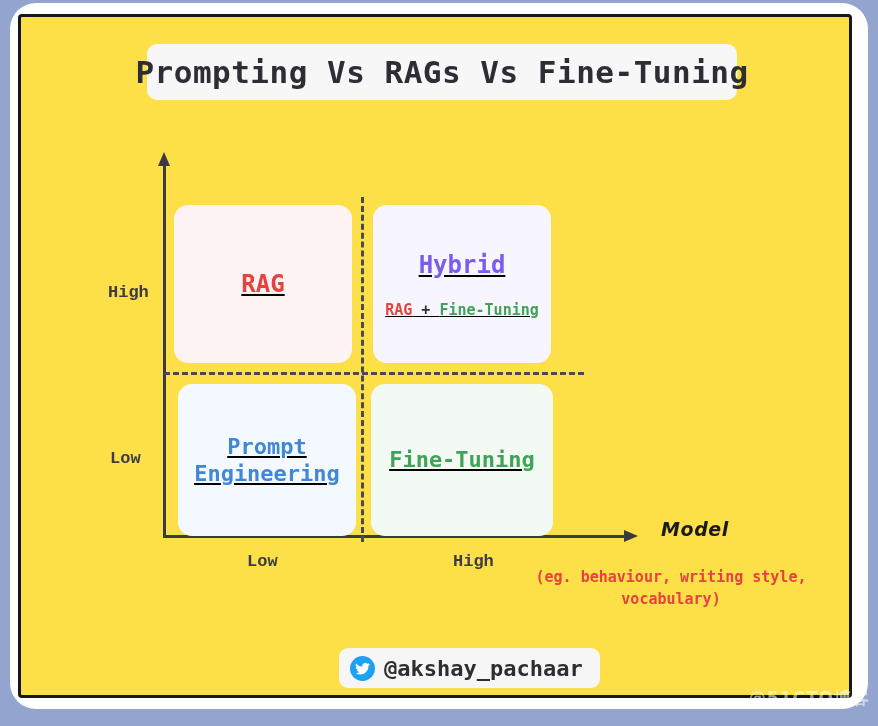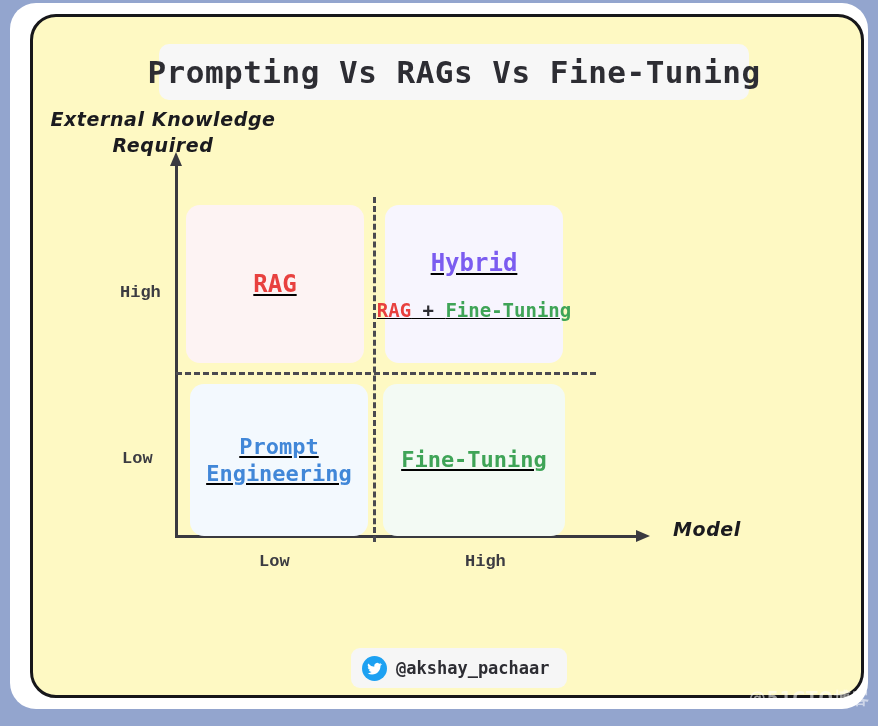--- a/index.html
+++ b/index.html
@@ -17,25 +17,25 @@
   .plate {
     position: absolute;
     left: 10px; top: 3px;
     width: 858px; height: 706px;
     background: #ffffff;
     border-radius: 26px;
   }
 
   .card {
     position: absolute;
-    left: 30px; top: 14px;
+    left: 18px; top: 14px;
     width: 834px; height: 684px;
-    background: #fef9c3;
+    background: #fde047;
     border: 3px solid #17171a;
-    border-radius: 26px;
+    border-radius: 4px;
     overflow: hidden;
   }
 
   
   .title-box {
     position: absolute;
     left: 126px; top: 27px;
     width: 590px; height: 56px;
     background: #f7f7f7;
     border-radius: 10px;
@@ -179,21 +179,21 @@
   .quad-hybrid {
     left: 352px; top: 188px;
     width: 178px; height: 158px;
     background: #f7f5fe;
     gap: 12px;
   }
   .quad-hybrid .quad-label { font-size: 24px; color: #7b5cf0; }
   .hybrid-sub {
     margin-top: 9px;
     font-family: "DejaVu Sans Mono", monospace;
-    font-size: 19px;
+    font-size: 15px;
     font-weight: 700;
     white-space: nowrap;
   }
   .sub-rag { color: #e8413f; }
   .sub-plus { color: #2d2d33; }
   .sub-ft { color: #3fa457; }
 
   .quad-prompt {
     left: 157px; top: 367px;
     width: 178px; height: 152px;
@@ -224,21 +224,21 @@
     width: 25px; height: 25px;
     border-radius: 50%;
     background: #1da1f2;
     display: flex;
     align-items: center;
     justify-content: center;
     flex: 0 0 auto;
   }
   .handle-text {
     font-family: "DejaVu Sans Mono", monospace;
-    font-size: 17px;
+    font-size: 22px;
     font-weight: 700;
     color: #2d2d33;
     white-space: nowrap;
   }
 
   
   .watermark {
     position: absolute;
     right: 8px; bottom: 16px;
     font-family: "DejaVu Sans", sans-serif;
@@ -253,24 +253,20 @@
 <body>
 
 <div class="plate"></div>
 
 <div class="card">
 
   <div class="title-box">
     <span class="title-text">Prompting Vs RAGs Vs Fine-Tuning</span>
   </div>
 
-  <div class="y-caption hand">
-    <span>External Knowledge</span><br>
-    <span>Required</span>
-  </div>
 
   <div class="axis-v"></div>
   <div class="axis-h"></div>
 
   <div class="div-h"></div>
   <div class="div-v"></div>
 
   <div class="tick tick-y-high">High</div>
   <div class="tick tick-y-low">Low</div>
   <div class="tick tick-x-low">Low</div>
@@ -291,20 +287,24 @@
   </div>
 
   <div class="quad quad-ft">
     <div class="quad-label">Fine-Tuning</div>
   </div>
 
   <div class="x-caption hand">
     <span class="l1">Model</span>
   </div>
 
+  <div class="x-note">
+    <span>(eg. behaviour, writing style,</span><br>
+    <span>vocabulary)</span>
+  </div>
 
   <div class="handle-badge">
     <span class="tw-icon">
       <svg width="15" height="15" viewBox="0 0 24 24" aria-hidden="true">
         <path fill="#ffffff" d="M23 4.9c-.8.4-1.7.6-2.6.8 1-.6 1.7-1.5 2-2.6-.9.5-1.9.9-3 1.1A4.7 4.7 0 0 0 11.6 8c0 .4 0 .7.1 1.1A13.3 13.3 0 0 1 2 3.9a4.7 4.7 0 0 0 1.4 6.3c-.8 0-1.5-.2-2.1-.6v.1c0 2.3 1.6 4.2 3.8 4.6-.4.1-.8.2-1.2.2-.3 0-.6 0-.9-.1a4.7 4.7 0 0 0 4.4 3.3A9.4 9.4 0 0 1 1 19.5a13.2 13.2 0 0 0 7.2 2.1c8.6 0 13.3-7.1 13.3-13.3v-.6c.9-.7 1.7-1.5 2.3-2.4z"></path>
       </svg>
     </span>
     <span class="handle-text">@akshay_pachaar</span>
   </div>
 

